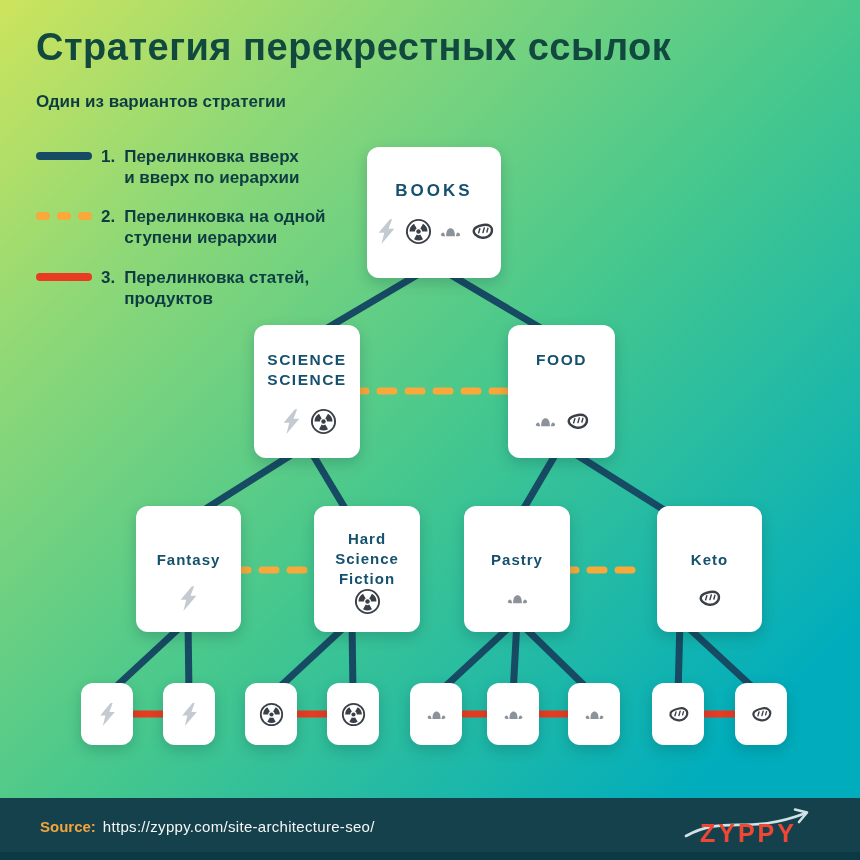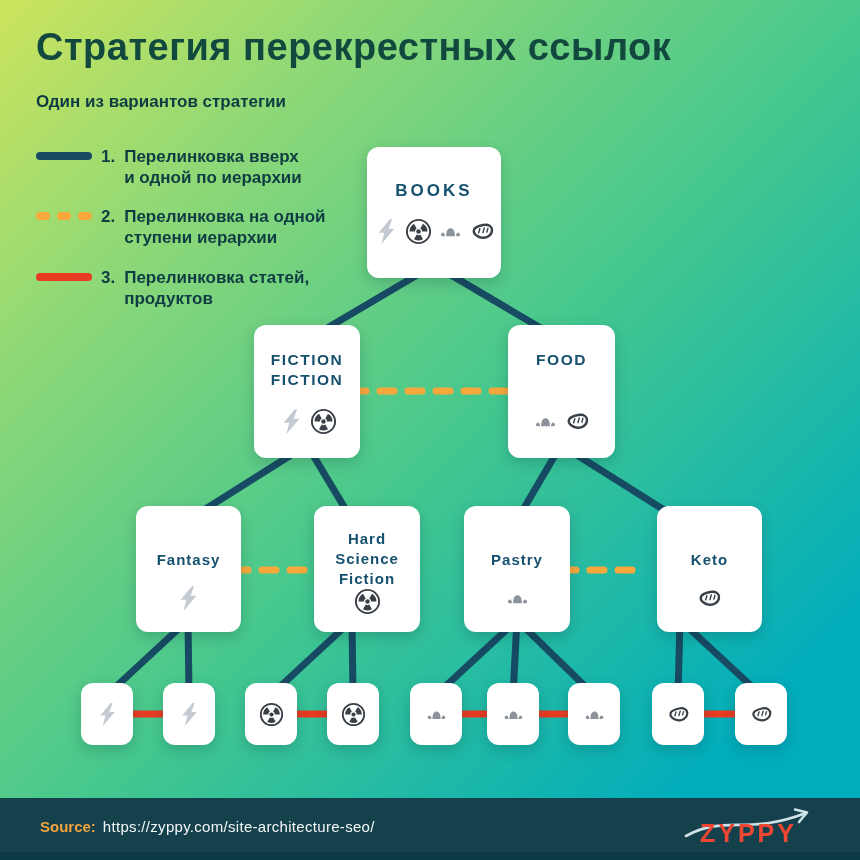--- a/index.html
+++ b/index.html
@@ -80,21 +80,21 @@
   <div class="subtitle">Один из вариантов стратегии</div>
 
   <div class="legend">
     <div class="legend-item">
       <div class="swatch solid-navy">
           <span class="dash"></span>
         </div>
       <div class="legend-num">1.</div>
       <div class="legend-text">
         <div>Перелинковка вверх</div>
-        <div>и одной по иерархии</div>
+        <div>и вверх по иерархии</div>
       </div>
     </div>
     <div class="legend-item">
       <div class="swatch dashed-orange">
           <span class="dash"></span>
           <span class="dash"></span>
           <span class="dash"></span>
         </div>
       <div class="legend-num">2.</div>
       <div class="legend-text">
@@ -173,21 +173,21 @@
         <span class="icon ic-steak">
           <svg viewBox="0 0 24 24">
             <path d="M12.5 6.2 C17.5 5.2 20.8 7.6 20.4 11.4 C20 15.4 15.8 18.3 11 17.4 C6.6 16.6 3.4 13.6 4.4 10.6 C5.3 7.9 8.5 7 12.5 6.2 Z" fill="none" stroke="currentColor" stroke-width="2.1"></path>
             <path d="M9.6 9.6 L8.6 13.2 M13.6 8.8 L12.4 13 M16.8 9.2 L15.9 12.4" fill="none" stroke="currentColor" stroke-width="1.3" stroke-linecap="round"></path>
           </svg>
         </span>
       </div>
   </div>
 
   <div class="node lvl2 n-science-fiction">
-    <div class="node-label">FICTION FICTION</div>
+    <div class="node-label">SCIENCE SCIENCE</div>
     <div class="icons">
         <span class="icon ic-lightning">
           <svg viewBox="0 0 24 24">
             <path d="M15 1 L5 13 L10 13 L7.5 23 L19 9.5 L13.8 9.5 L17 1 Z" fill="currentColor"></path>
           </svg>
         </span>
         <span class="icon ic-radiation">
           <svg viewBox="0 0 24 24">
             <circle cx="12" cy="12" r="10.3" fill="none" stroke="currentColor" stroke-width="1.7"></circle>
             <circle cx="12" cy="12" r="2" fill="currentColor"></circle>

